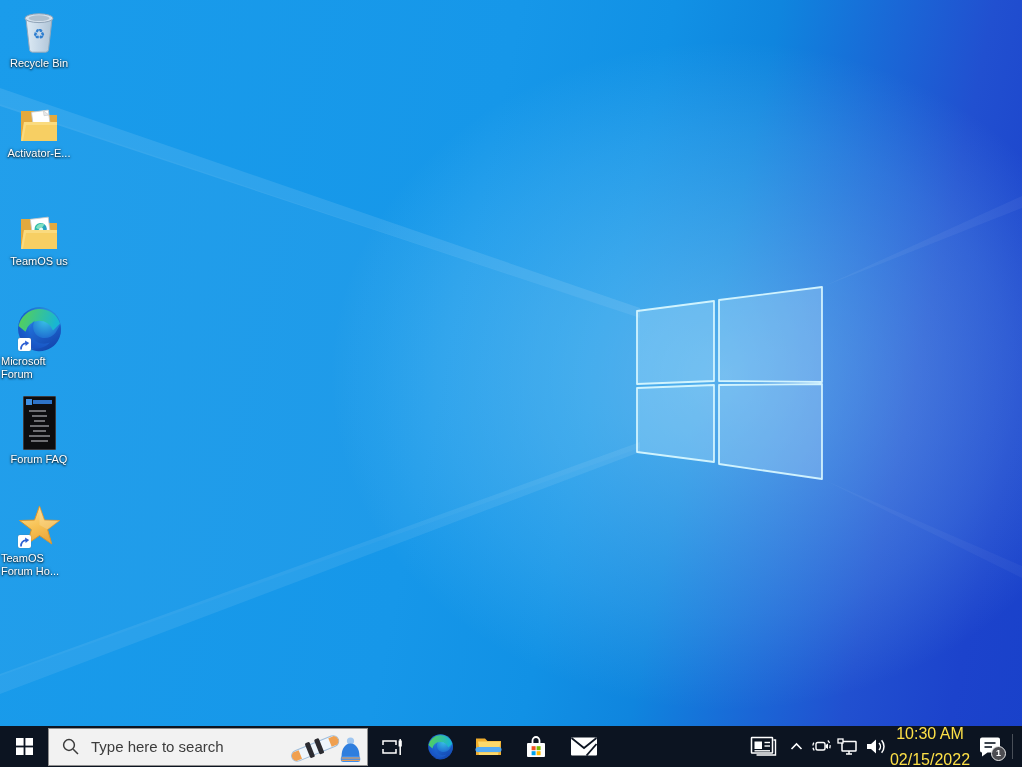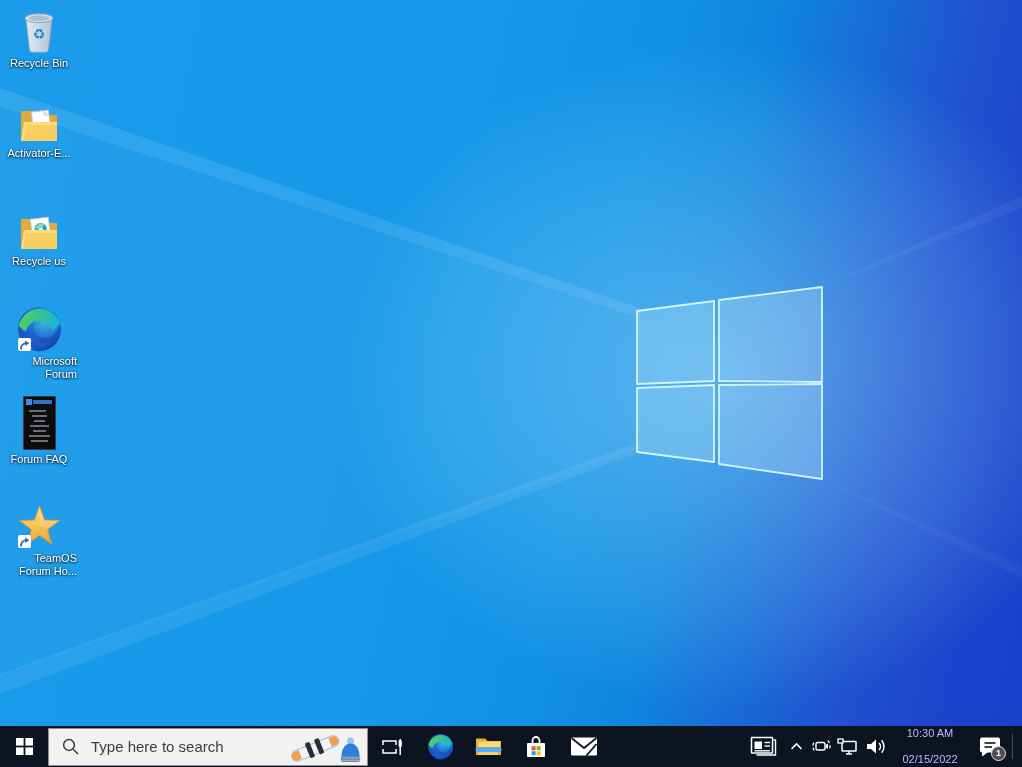--- a/index.html
+++ b/index.html
@@ -20,21 +20,21 @@
   .rays{position:absolute;inset:0;pointer-events:none;}
 
   
   .dicon{
     position:absolute;left:1px;width:76px;
     display:flex;flex-direction:column;align-items:center;gap:3px;
     cursor:pointer;
   }
   .dicon .art{position:relative;display:flex;align-items:flex-end;justify-content:center;}
   .dicon .lbl{
-    font-size:11px;line-height:13px;color:#fff;text-align:right;
+    font-size:11px;line-height:13px;color:#fff;text-align:left;
     text-shadow:0 1px 2px rgba(0,0,0,.85),0 0 3px rgba(0,0,0,.55);
     max-width:76px;
   }
   .shortcut-badge{
     position:absolute;left:2px;bottom:1px;width:13px;height:13px;
     background:#fff;border-radius:2px;box-shadow:0 0 1px #666;
   }
   
   .faq-thumb{
     width:31px;height:52px;background:#0d0d0f;border:1px solid #3a3a3e;border-radius:1px;
@@ -65,21 +65,21 @@
   .searchbox input::placeholder{color:#3c3c3c;opacity:1;}
   .search-art{flex:0 0 auto;margin-right:4px;}
   .appbtn{width:48px;}
   .spacer{flex:1;}
 
   
   .tray{display:flex;align-items:stretch;}
   .trbtn{display:flex;align-items:center;justify-content:center;cursor:pointer;}
   .clock{
     width:80px;flex-direction:column;justify-content:center;gap:13px;
-    color:#c4b5fd;font-size:11px;line-height:13px;text-align:center;display:flex;align-items:center;
+    color:#fde047;font-size:16px;line-height:13px;text-align:center;display:flex;align-items:center;
   }
   .actioncenter{width:40px;position:relative;}
   .ac-badge{
     position:absolute;right:4px;bottom:5px;width:15px;height:15px;border-radius:50%;
     background:#4d4d52;border:1.5px solid #e9e9e9;box-sizing:border-box;
     color:#fff;font-size:9px;line-height:12px;text-align:center;font-weight:bold;
   }
   .tray-divider{width:1px;background:rgba(255,255,255,.25);margin:7px 2px;}
   .show-desktop{width:7px;cursor:pointer;}
 </style>
@@ -152,21 +152,21 @@
       <g transform="rotate(-7 24 20)">
         <rect x="14" y="6" width="18" height="24" fill="#ffffff" stroke="#c9c9c9" stroke-width="0.8"></rect>
         <circle cx="23" cy="17" r="6.2" fill="url(#tealG)"></circle>
         <path d="M18.5,15 a6.2,6.2 0 0 1 9,-2.5 l-3,3.4 a2.6,2.6 0 0 0 -3.6,1.1 z" fill="#7fe0c0"></path>
         <circle cx="23.4" cy="17.4" r="2.1" fill="#eafaf4"></circle>
       </g>
       <polygon points="3,37 6,18 39,18 39,37" fill="#f7cf63"></polygon>
       <polygon points="3,37 6,18 39,18 39,21 8,21 5,37" fill="#fbe08c" opacity="0.7"></polygon>
     </svg>
   </div>
-  <div class="lbl">Recycle us</div>
+  <div class="lbl">TeamOS us</div>
 </div>
 
 <div class="dicon" style="top:302px">
   <div class="art" style="height:50px">
     <svg width="47" height="47" viewBox="0 0 47 47">
       <defs>
         <radialGradient id="ecc" cx="0.62" cy="0.32" r="0.85">
           <stop offset="0" stop-color="#38c0e6"></stop>
             <stop offset="0.55" stop-color="#1b63cf"></stop>
             <stop offset="1" stop-color="#1746b8"></stop>

